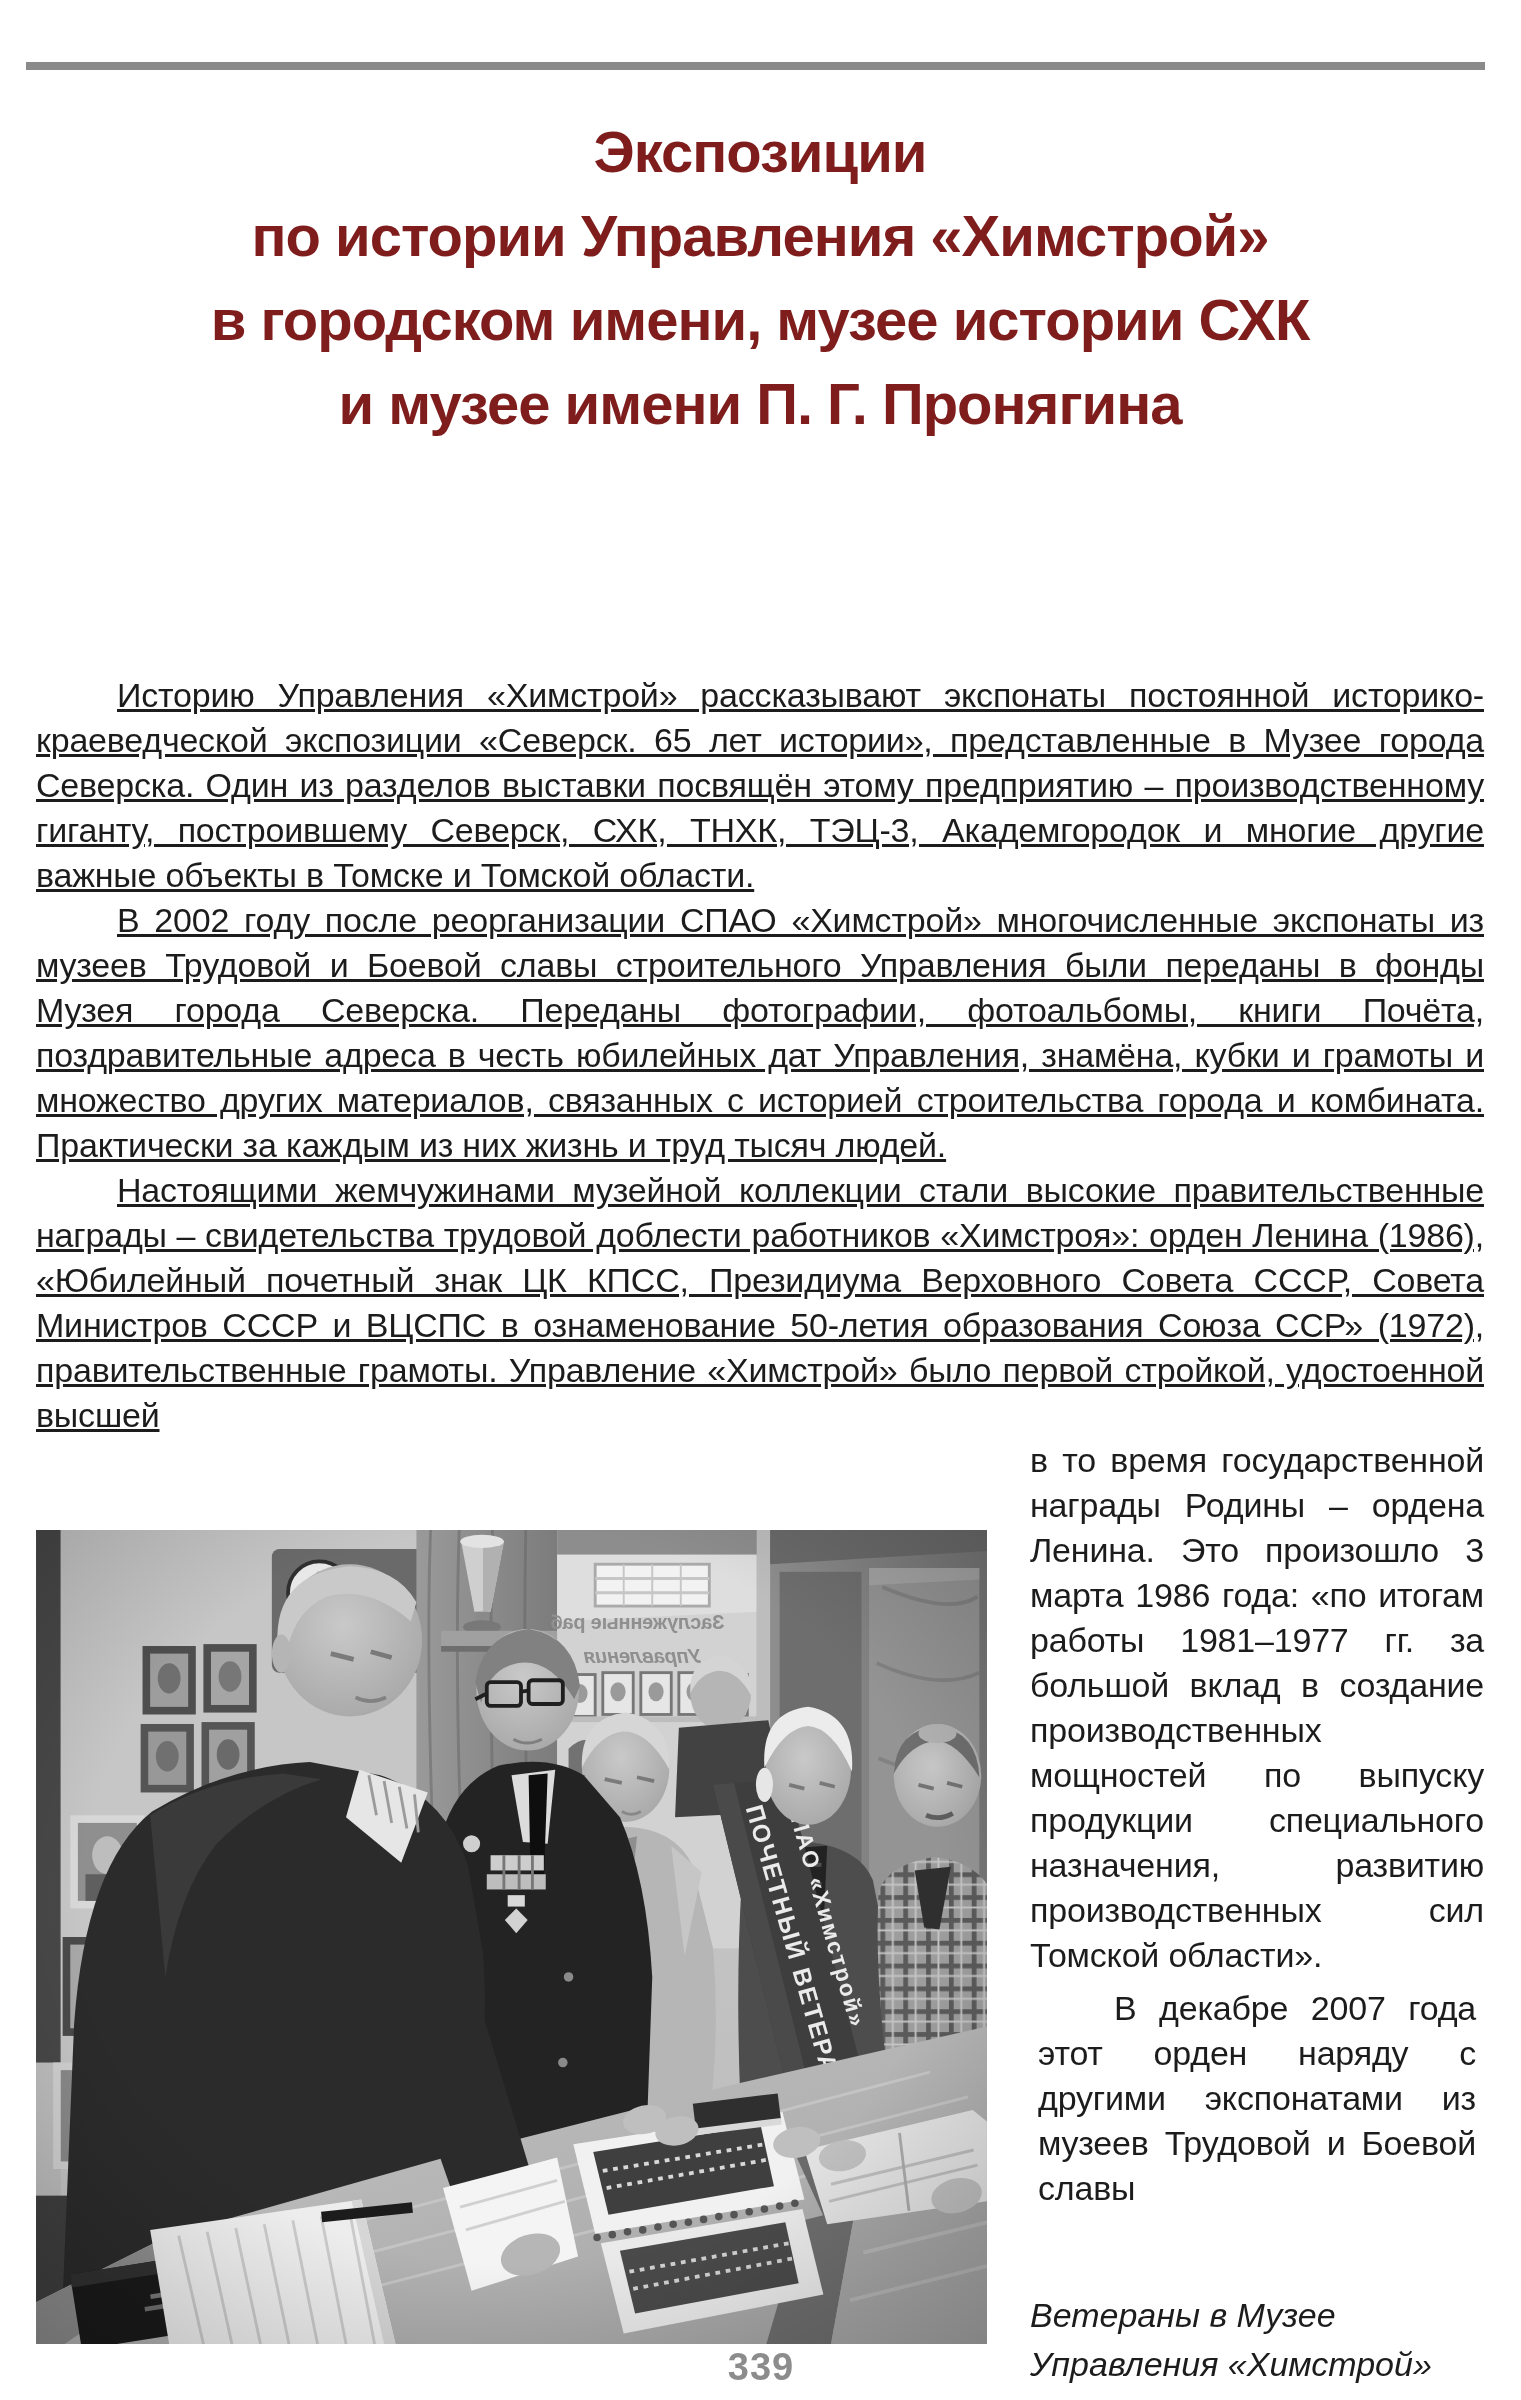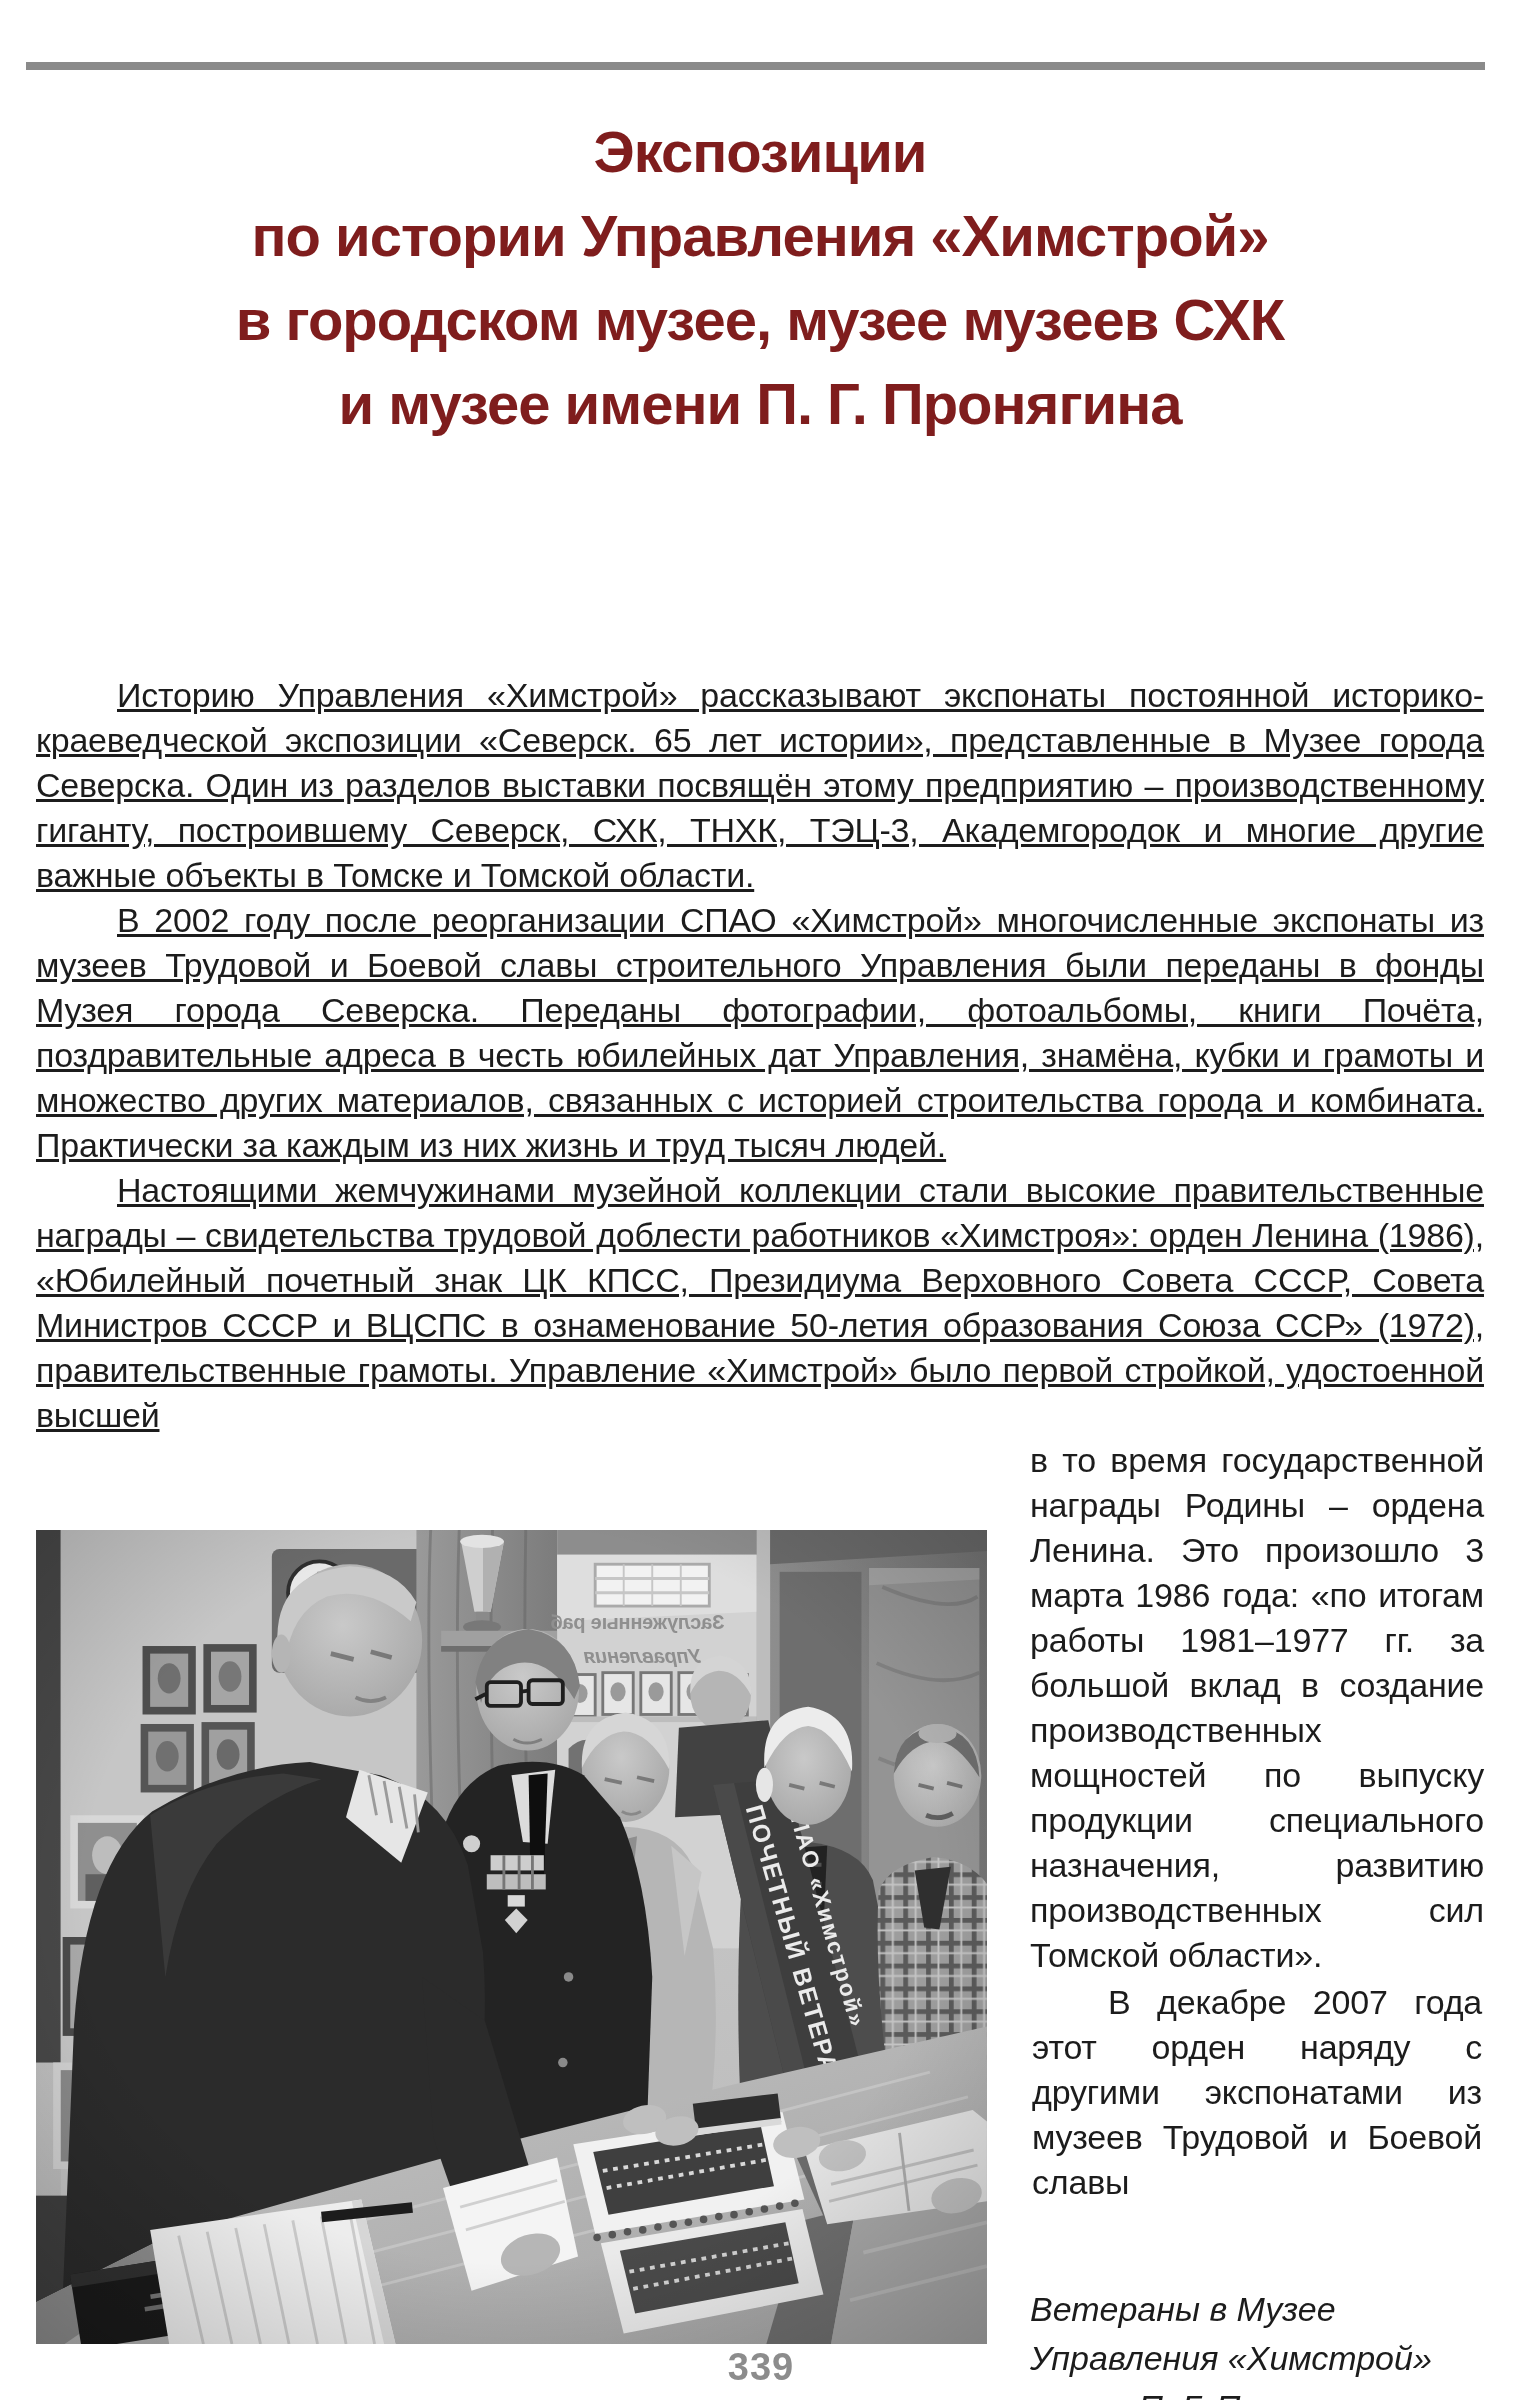--- a/index.html
+++ b/index.html
@@ -23,42 +23,42 @@
     position:absolute;left:36px;top:673px;width:1448px;
     font-size:34px;line-height:45px;letter-spacing:-0.2px;
     text-align:justify;color:#1c1c1c;
   }
   .para{margin:0;text-indent:81px;text-decoration:underline;}
   .wrap-row{display:flex;align-items:flex-start;}
   .photo-block{flex:0 0 951px;width:951px;margin-top:92px;}
   .photo-svg{display:block;width:951px;height:814px;background:#c6c6c6;}
   .right-col{margin-left:43px;width:454px;}
   .para-col{margin:0;text-indent:0;}
-  .para-col-indent{margin:2px;text-indent:76px;}
+  .para-col-indent{margin:8px;text-indent:76px;}
   .caption{
     margin-top:80px;font-style:italic;font-size:34px;line-height:49px;
     text-align:left;letter-spacing:0;
   }
   .caption div{white-space:nowrap;}
   .page-number{
     position:absolute;left:0;top:2346px;width:1522px;text-align:center;
     font-weight:bold;font-size:38px;color:#8c8c8c;letter-spacing:1px;
   }
 </style>
 </head>
 <body>
 
 <div class="page">
 
   <div class="top-rule"></div>
 
   <div class="title">
     <div>Экспозиции</div>
     <div>по истории Управления «Химстрой»</div>
-    <div>в городском музее, музее музеев СХК</div>
+    <div>в городском имени, музее истории СХК</div>
     <div>и музее имени П. Г. Пронягина</div>
   </div>
 
   <div class="content">
     <p class="para">Историю Управления «Химстрой» рассказывают экспонаты постоянной историко-краеведческой экспозиции «Северск. 65 лет истории», представленные в Музее города Северска. Один из разделов выставки посвящён этому предприятию – производственному гиганту, построившему Северск, СХК, ТНХК, ТЭЦ-3, Академгородок и многие другие важные объекты в Томске и Томской области.</p>
     <p class="para">В 2002 году после реорганизации СПАО «Химстрой» многочисленные экспонаты из музеев Трудовой и Боевой славы строительного Управления были переданы в фонды Музея города Северска. Переданы фотографии, фотоальбомы, книги Почёта, поздравительные адреса в честь юбилейных дат Управления, знамёна, кубки и грамоты и множество других материалов, связанных с историей строительства города и комбината. Практически за каждым из них жизнь и труд тысяч людей.</p>
     <p class="para">Настоящими жемчужинами музейной коллекции стали высокие правительственные награды – свидетельства трудовой доблести работников «Химстроя»: орден Ленина (1986), «Юбилейный почетный знак ЦК КПСС, Президиума Верховного Совета СССР, Совета Министров СССР и ВЦСПС в ознаменование 50-летия образования Союза ССР» (1972), правительственные грамоты. Управление «Химстрой» было первой стройкой, удостоенной высшей</p>
 
     <div class="wrap-row">
 

